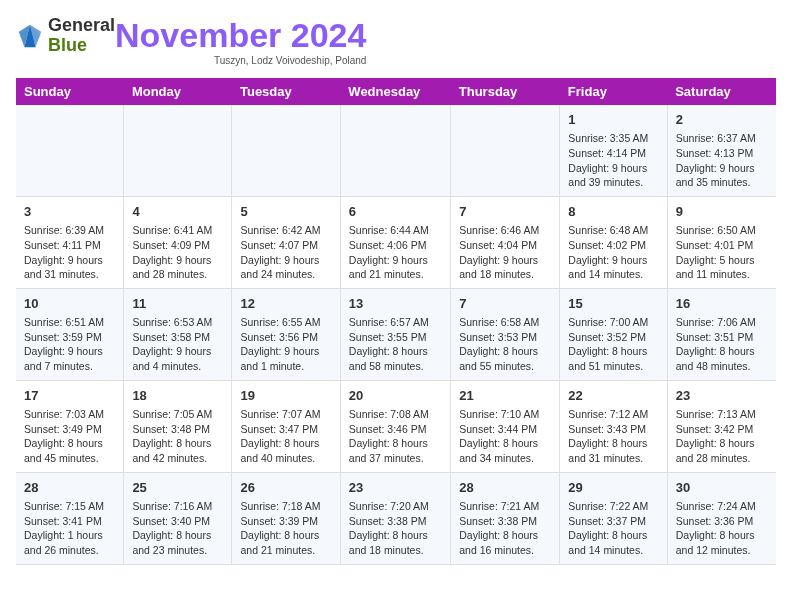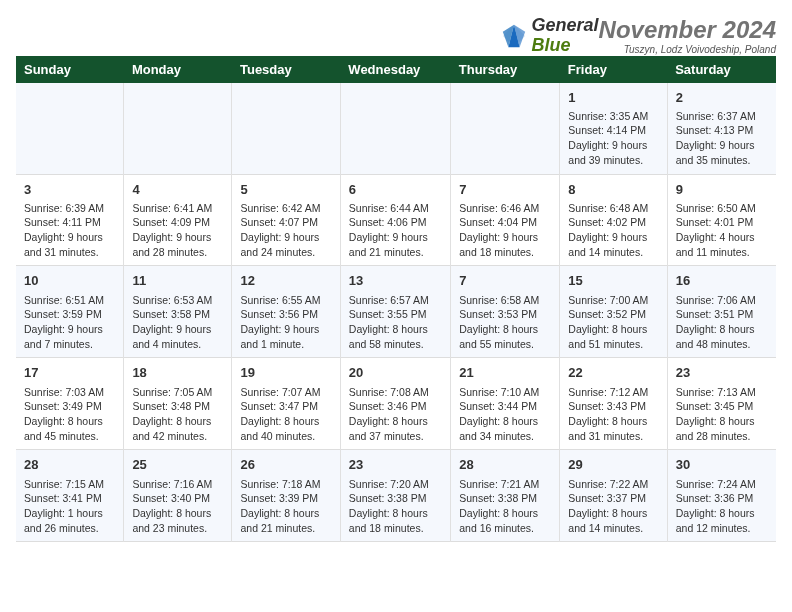--- a/index.html
+++ b/index.html
@@ -6,22 +6,22 @@
     body {
       font-family: Arial, sans-serif;
       background: #fff;
       width: 792px;
       min-height: 612px;
       padding: 16px;
     }
     .header-section {
       display: flex;
       align-items: flex-start;
-      justify-content: flex-end;
-      font-style: italic;
+      justify-content: flex-start;
+      margin-bottom: 12px;
     }
     .logo {
       display: flex;
       align-items: center;
       gap: 4px;
     }
     .logo-text {
       font-size: 18px;
       font-weight: bold;
       line-height: 1.1;
@@ -29,35 +29,35 @@
     .logo-general { color: #333; }
     .logo-blue { color: #4d7c0f; }
     .logo-icon {
       width: 28px;
       height: 28px;
     }
     .title-section {
       text-align: right;
     }
     .month-title {
-      font-size: 24px;
+      font-size: 34px;
       font-weight: bold;
-      color: #737373;
+      color: #8b5cf6;
     }
     .location-title {
       font-size: 10px;
       color: #555;
     }
     table {
       width: 100%;
       border-collapse: collapse;
       font-size: 11px;
     }
     thead tr th {
-      background-color: #14532d;
+      background-color: #a21caf;
       color: #fff;
       text-align: left;
       padding: 6px 8px;
       font-size: 13px;
       font-weight: bold;
     }
     tbody tr {
       border-bottom: 1px solid #ddd;
     }
     tbody tr:nth-child(odd) {
@@ -133,39 +133,39 @@
         <td><span class="day-number">1</span><span>Sunrise: 3:35 AM</span><br><span>Sunset: 4:14 PM</span><br><span>Daylight: 9 hours and 39 minutes.</span><br></td>
         <td><span class="day-number">2</span><span>Sunrise: 6:37 AM</span><br><span>Sunset: 4:13 PM</span><br><span>Daylight: 9 hours and 35 minutes.</span><br></td>
       </tr>
       <tr>
         <td><span class="day-number">3</span><span>Sunrise: 6:39 AM</span><br><span>Sunset: 4:11 PM</span><br><span>Daylight: 9 hours and 31 minutes.</span><br></td>
         <td><span class="day-number">4</span><span>Sunrise: 6:41 AM</span><br><span>Sunset: 4:09 PM</span><br><span>Daylight: 9 hours and 28 minutes.</span><br></td>
         <td><span class="day-number">5</span><span>Sunrise: 6:42 AM</span><br><span>Sunset: 4:07 PM</span><br><span>Daylight: 9 hours and 24 minutes.</span><br></td>
         <td><span class="day-number">6</span><span>Sunrise: 6:44 AM</span><br><span>Sunset: 4:06 PM</span><br><span>Daylight: 9 hours and 21 minutes.</span><br></td>
         <td><span class="day-number">7</span><span>Sunrise: 6:46 AM</span><br><span>Sunset: 4:04 PM</span><br><span>Daylight: 9 hours and 18 minutes.</span><br></td>
         <td><span class="day-number">8</span><span>Sunrise: 6:48 AM</span><br><span>Sunset: 4:02 PM</span><br><span>Daylight: 9 hours and 14 minutes.</span><br></td>
-        <td><span class="day-number">9</span><span>Sunrise: 6:50 AM</span><br><span>Sunset: 4:01 PM</span><br><span>Daylight: 4 hours and 11 minutes.</span><br></td>
+        <td><span class="day-number">9</span><span>Sunrise: 6:50 AM</span><br><span>Sunset: 4:01 PM</span><br><span>Daylight: 5 hours and 11 minutes.</span><br></td>
       </tr>
       <tr>
         <td><span class="day-number">10</span><span>Sunrise: 6:51 AM</span><br><span>Sunset: 3:59 PM</span><br><span>Daylight: 9 hours and 7 minutes.</span><br></td>
         <td><span class="day-number">11</span><span>Sunrise: 6:53 AM</span><br><span>Sunset: 3:58 PM</span><br><span>Daylight: 9 hours and 4 minutes.</span><br></td>
         <td><span class="day-number">12</span><span>Sunrise: 6:55 AM</span><br><span>Sunset: 3:56 PM</span><br><span>Daylight: 9 hours and 1 minute.</span><br></td>
         <td><span class="day-number">13</span><span>Sunrise: 6:57 AM</span><br><span>Sunset: 3:55 PM</span><br><span>Daylight: 8 hours and 58 minutes.</span><br></td>
         <td><span class="day-number">7</span><span>Sunrise: 6:58 AM</span><br><span>Sunset: 3:53 PM</span><br><span>Daylight: 8 hours and 55 minutes.</span><br></td>
         <td><span class="day-number">15</span><span>Sunrise: 7:00 AM</span><br><span>Sunset: 3:52 PM</span><br><span>Daylight: 8 hours and 51 minutes.</span><br></td>
         <td><span class="day-number">16</span><span>Sunrise: 7:06 AM</span><br><span>Sunset: 3:51 PM</span><br><span>Daylight: 8 hours and 48 minutes.</span><br></td>
       </tr>
       <tr>
         <td><span class="day-number">17</span><span>Sunrise: 7:03 AM</span><br><span>Sunset: 3:49 PM</span><br><span>Daylight: 8 hours and 45 minutes.</span><br></td>
         <td><span class="day-number">18</span><span>Sunrise: 7:05 AM</span><br><span>Sunset: 3:48 PM</span><br><span>Daylight: 8 hours and 42 minutes.</span><br></td>
         <td><span class="day-number">19</span><span>Sunrise: 7:07 AM</span><br><span>Sunset: 3:47 PM</span><br><span>Daylight: 8 hours and 40 minutes.</span><br></td>
         <td><span class="day-number">20</span><span>Sunrise: 7:08 AM</span><br><span>Sunset: 3:46 PM</span><br><span>Daylight: 8 hours and 37 minutes.</span><br></td>
         <td><span class="day-number">21</span><span>Sunrise: 7:10 AM</span><br><span>Sunset: 3:44 PM</span><br><span>Daylight: 8 hours and 34 minutes.</span><br></td>
         <td><span class="day-number">22</span><span>Sunrise: 7:12 AM</span><br><span>Sunset: 3:43 PM</span><br><span>Daylight: 8 hours and 31 minutes.</span><br></td>
-        <td><span class="day-number">23</span><span>Sunrise: 7:13 AM</span><br><span>Sunset: 3:45 PM</span><br><span>Daylight: 8 hours and 28 minutes.</span><br></td>
+        <td><span class="day-number">23</span><span>Sunrise: 7:13 AM</span><br><span>Sunset: 3:42 PM</span><br><span>Daylight: 8 hours and 28 minutes.</span><br></td>
       </tr>
       <tr>
         <td><span class="day-number">28</span><span>Sunrise: 7:15 AM</span><br><span>Sunset: 3:41 PM</span><br><span>Daylight: 1 hours and 26 minutes.</span><br></td>
         <td><span class="day-number">25</span><span>Sunrise: 7:16 AM</span><br><span>Sunset: 3:40 PM</span><br><span>Daylight: 8 hours and 23 minutes.</span><br></td>
         <td><span class="day-number">26</span><span>Sunrise: 7:18 AM</span><br><span>Sunset: 3:39 PM</span><br><span>Daylight: 8 hours and 21 minutes.</span><br></td>
         <td><span class="day-number">23</span><span>Sunrise: 7:20 AM</span><br><span>Sunset: 3:38 PM</span><br><span>Daylight: 8 hours and 18 minutes.</span><br></td>
         <td><span class="day-number">28</span><span>Sunrise: 7:21 AM</span><br><span>Sunset: 3:38 PM</span><br><span>Daylight: 8 hours and 16 minutes.</span><br></td>
         <td><span class="day-number">29</span><span>Sunrise: 7:22 AM</span><br><span>Sunset: 3:37 PM</span><br><span>Daylight: 8 hours and 14 minutes.</span><br></td>
         <td><span class="day-number">30</span><span>Sunrise: 7:24 AM</span><br><span>Sunset: 3:36 PM</span><br><span>Daylight: 8 hours and 12 minutes.</span><br></td>
       </tr>

